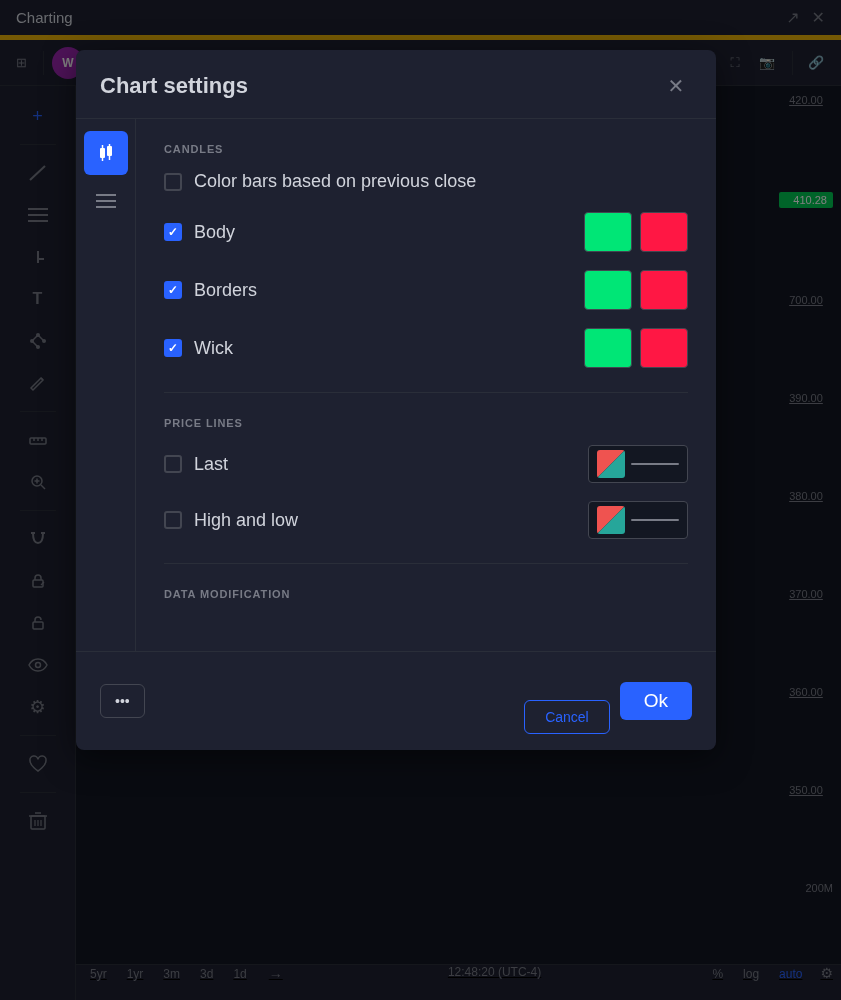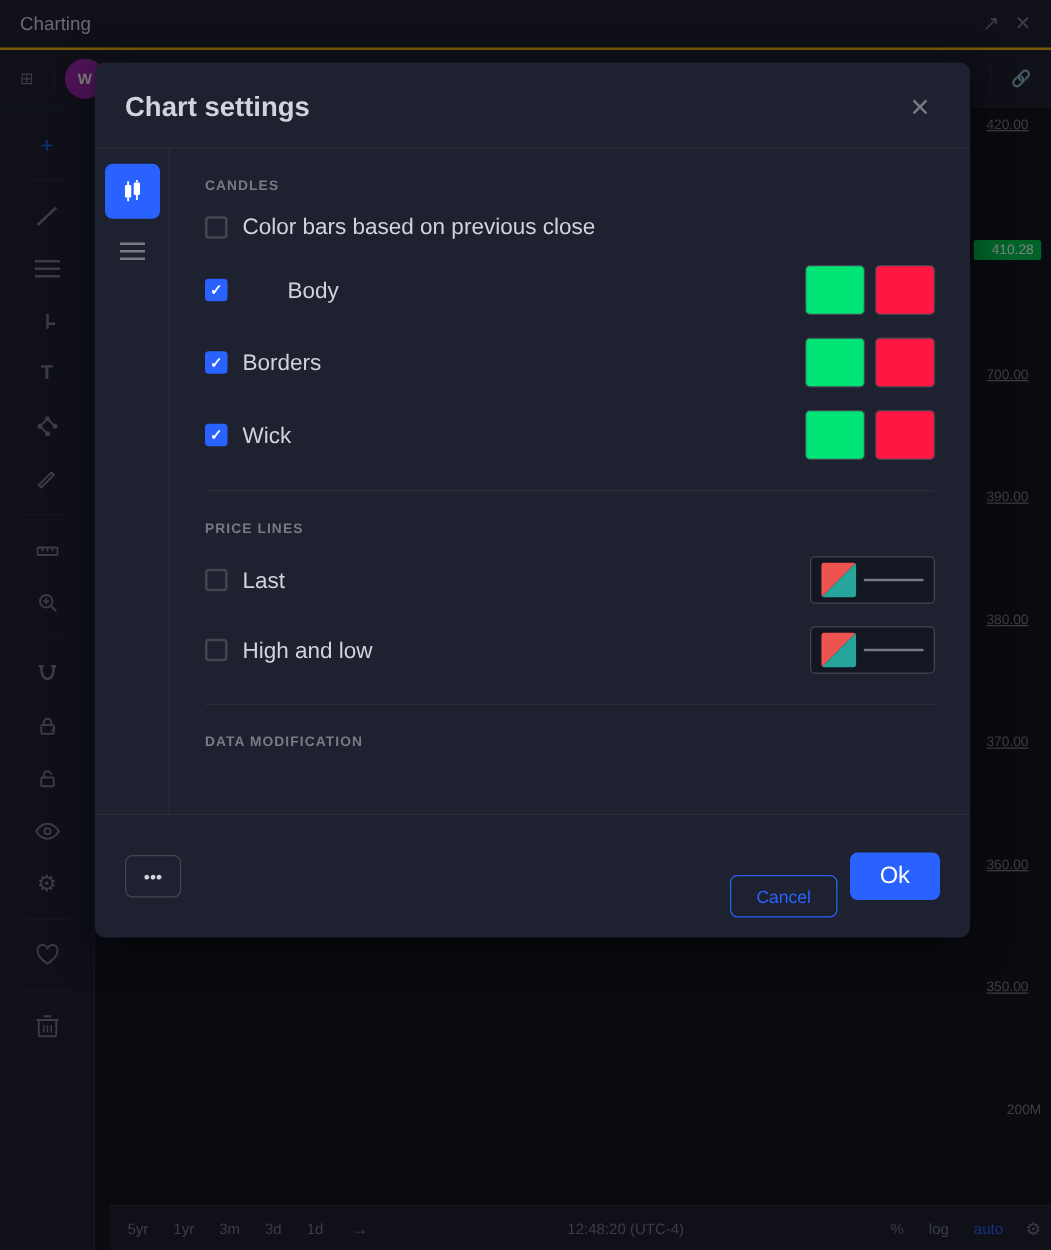--- a/index.html
+++ b/index.html
@@ -13,21 +13,21 @@
     }
 
     
     .title-bar {
       background: #1e2130;
       height: 40px;
       display: flex;
       align-items: center;
       justify-content: space-between;
       padding: 0 16px;
-      border-bottom: 2px solid #eab308;
+      border-bottom: 5px solid #eab308;
     }
     .title-bar-left {
       display: flex;
       align-items: center;
       gap: 8px;
     }
     .title-bar-title {
       color: #d1d4dc;
       font-size: 15px;
       font-weight: 500;
@@ -144,29 +144,29 @@
     .volume-label {
       color: #787b86;
       font-size: 11px;
       text-align: right;
     }
 
     
     .bottom-bar {
       position: absolute;
       bottom: 0;
-      left: 12px;
+      left: 0;
       right: 0;
       height: 36px;
       background: #1e2130;
       border-top: 1px solid #2a2e39;
       display: flex;
-      align-items: center;
       padding: 0 8px;
       gap: 8px;
+      text-decoration: underline;
     }
     .bottom-btn {
       color: #787b86;
       font-size: 12px;
       cursor: pointer;
       padding: 2px 6px;
       border-radius: 3px;
     }
     .bottom-btn.active { color: #2962ff; }
 
@@ -183,21 +183,21 @@
       align-items: flex-start;
       justify-content: flex-start;
       padding-top: 0;
       padding-left: 76px;
     }
 
     
     .modal {
       background: #1e2130;
       border-radius: 8px;
-      width: 700px;
+      width: 640px;
       min-height: 700px;
       margin-top: 50px;
       display: flex;
       flex-direction: column;
       box-shadow: 0 8px 32px rgba(0,0,0,0.5);
       position: relative;
     }
     .modal-header {
       padding: 20px 24px 16px;
       display: flex;
@@ -625,21 +625,21 @@
 
         <div class="section-label">CANDLES</div>
 
         <div class="checkbox-row">
           <div class="checkbox"></div>
           <span class="checkbox-label">Color bars based on previous close</span>
         </div>
 
         <div class="color-row">
           <div class="checkbox checked"></div>
-          <span class="checkbox-label" style="min-width:80px;margin-left:36px;">Body</span>
+          <span class="checkbox-label" style="min-width:80px;">Body</span>
           <div style="display:flex;gap:8px;margin-left:auto;">
             <div class="color-swatch" style="background:#00e676;"></div>
             <div class="color-swatch" style="background:#ff1744;"></div>
           </div>
         </div>
 
         <div class="color-row">
           <div class="checkbox checked"></div>
           <span class="checkbox-label" style="min-width:80px;">Borders</span>
           <div style="display:flex;gap:8px;margin-left:auto;">

